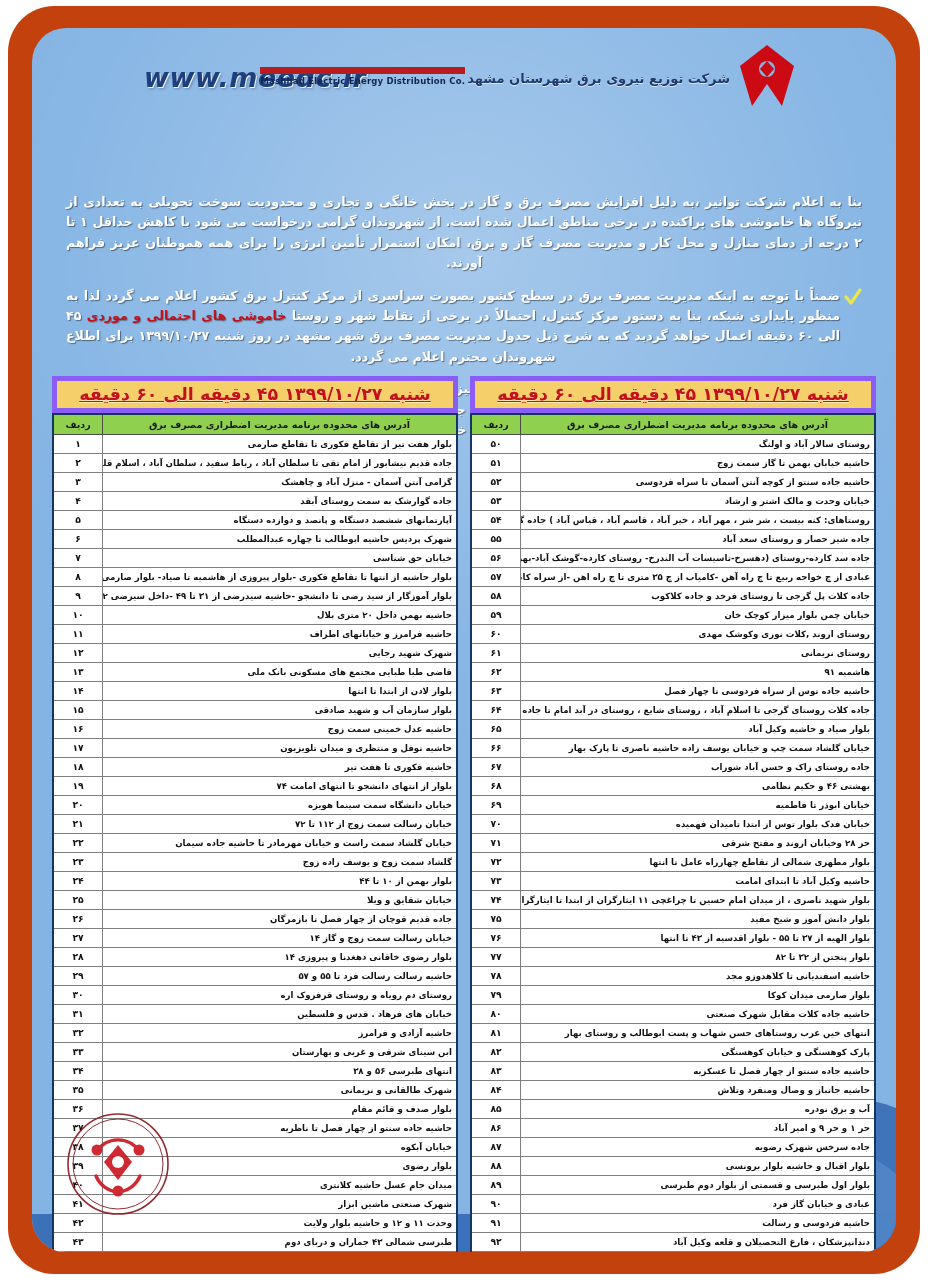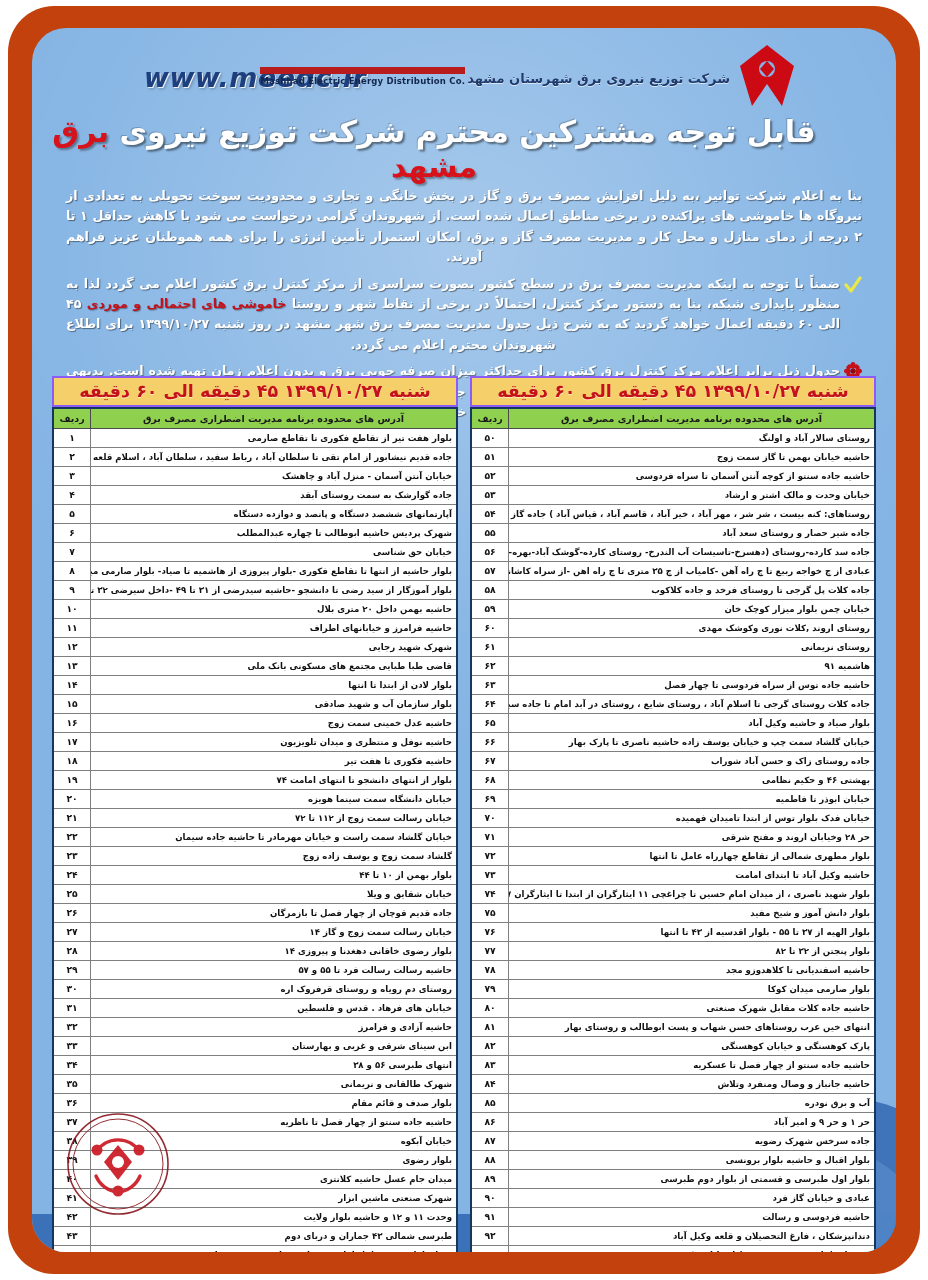--- a/index.html
+++ b/index.html
@@ -99,63 +99,64 @@
     position:relative;
     padding:2px 34px 0 34px;
     color:#ffffff;
     text-align:justify;
     text-align-last:center;
     font-size:12.6px;
     line-height:1.62;
     font-weight:bold;
     text-shadow:1px 1px 1px rgba(0,0,0,.45);
   }
-  .notice p{margin:6px 0 2px 0;}
+  .notice p{margin:12px 0 2px 0;}
   .para2,.para3{position:relative;padding-right:22px;}
   .bullet-check{
     position:absolute;right:0;top:2px;width:18px;height:18px;
   }
   .bullet-flower{
     position:absolute;right:0;top:1px;width:18px;height:18px;
   }
   .red-em{color:#c41018;text-shadow:1px 1px 1px rgba(0,0,0,.35);}
   .white-date{color:#ffffff;}
   .para3{margin-top:8px;}
 
   
   .tables{
     position:absolute;left:20px;right:20px;top:348px;bottom:34px;
     display:flex;flex-direction:row-reverse;gap:12px;
     direction:rtl;
   }
   .tbl-col{flex:1 1 0;display:flex;flex-direction:column;min-width:0;}
   .tbl-banner{
     background:#f5d06a;
-    border:2px solid #8b5cf6;
+    border:5px solid #8b5cf6;
     color:#c4111a;
     font-size:17.5px;font-weight:bold;
     text-align:center;
     padding:3px 4px 4px 4px;
     letter-spacing:.5px;
     white-space:nowrap;
     text-shadow:0 1px 0 rgba(255,255,255,.5);
+    text-decoration:underline;
   }
   table.outage{
     border-collapse:collapse;
     width:100%;
     background:#ffffff;
     table-layout:fixed;
     border:2px solid #17365d;
   }
   table.outage th{
     background:#8fd14f;
     color:#1a1a1a;
     font-size:9.5px;
     font-weight:bold;
-    padding:4px 3px;
+    padding:4px 9px;
     border:1px solid #4a4a4a;
     text-align:center;
   }
   table.outage th.c-idx{width:30px;}
   table.outage td{
     border:1px solid #7f7f7f;
     font-size:8.6px;
     font-weight:bold;
     color:#111111;
     padding:1px 4px;
@@ -199,24 +200,20 @@
               <circle cx="29" cy="25" r="8" fill="#84b4e4"></circle>
               <path d="M29 17 L36 25 L29 33 L22 25 Z" fill="#cc0a14"></path>
             </svg>
           </span>
           <span class="logo-txt">
             <span class="logo-fa">شرکت توزیع نیروی برق شهرستان مشهد</span>
             <span class="logo-en">Mashhad Electric Energy Distribution Co.</span>
           </span>
         </div>
 
-        <div class="main-title">
-          <span>قابل توجه مشترکین محترم شرکت توزیع نیروی</span>
-          <span class="hl">برق مشهد</span>
-        </div>
       </div>
 
       <div class="notice">
         <p>بنا به اعلام شرکت توانیر ،به دلیل افزایش مصرف برق و گاز در بخش خانگی و تجاری و محدودیت سوخت تحویلی به تعدادی از نیروگاه ها خاموشی های پراکنده در برخی مناطق اعمال شده است. از شهروندان گرامی درخواست می شود با کاهش حداقل ۱ تا ۲ درجه از دمای منازل و محل کار و مدیریت مصرف گاز و برق، امکان استمرار تأمین انرژی را برای همه هموطنان عزیز فراهم آورند.</p>
 
         <p class="para2">
           <span class="bullet-check">
             <svg viewBox="0 0 18 18" width="18" height="18">
               <path d="M2 9 L7 15 L16 2" stroke="#e8e84a" stroke-width="3.2" fill="none" stroke-linecap="round" stroke-linejoin="round"></path>
             </svg>
@@ -263,21 +260,21 @@
             <tbody id="tbody-right">
                 <tr>
                   <td class="c-addr">بلوار هفت تیر از تقاطع فکوری تا تقاطع صارمی</td>
                   <td class="c-idx">۱</td>
                 </tr>
                 <tr>
                   <td class="c-addr">جاده قدیم نیشابور از امام تقی تا سلطان آباد ، رباط سفید ، سلطان آباد ، اسلام قلعه ، سید آباد</td>
                   <td class="c-idx">۲</td>
                 </tr>
                 <tr>
-                  <td class="c-addr">خیابان آنتن آسمان - منزل آباد و چاهشک</td>
+                  <td class="c-addr">گرامی آنتن آسمان - منزل آباد و چاهشک</td>
                   <td class="c-idx">۳</td>
                 </tr>
                 <tr>
                   <td class="c-addr">جاده گوارشک به سمت روستای آبقد</td>
                   <td class="c-idx">۴</td>
                 </tr>
                 <tr>
                   <td class="c-addr">آپارتمانهای ششصد دستگاه و پانصد و دوازده دستگاه</td>
                   <td class="c-idx">۵</td>
                 </tr>

